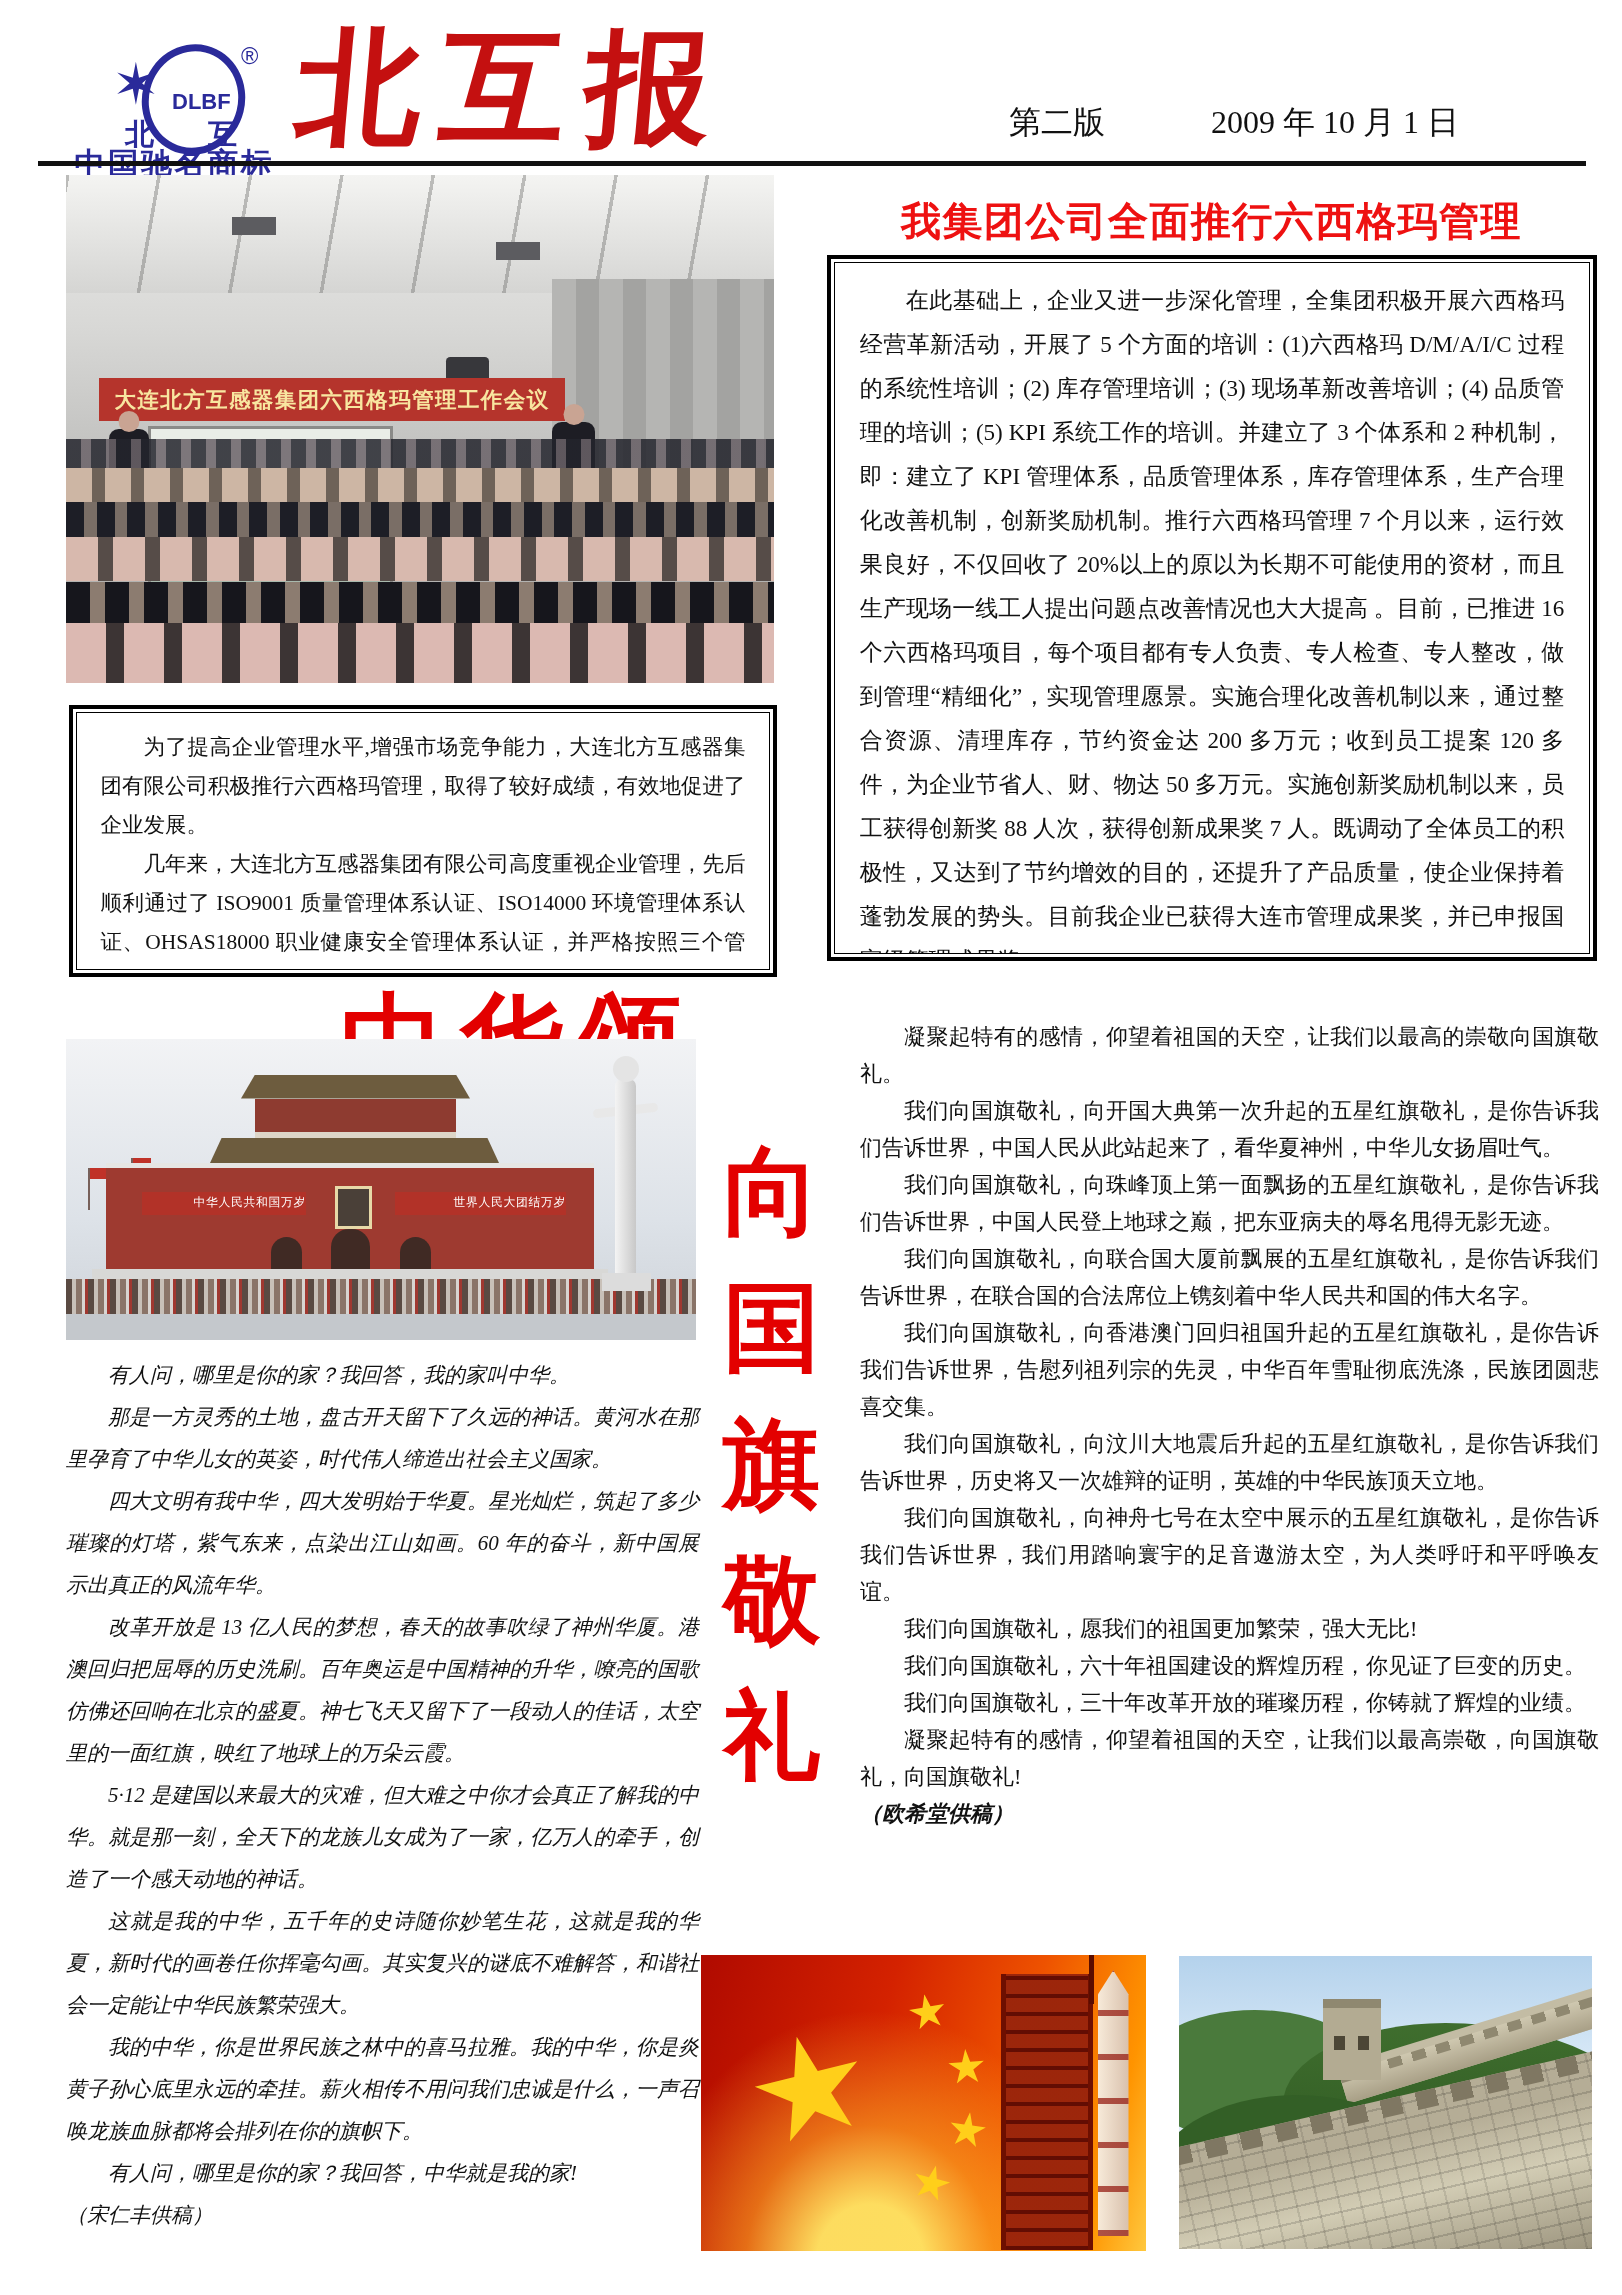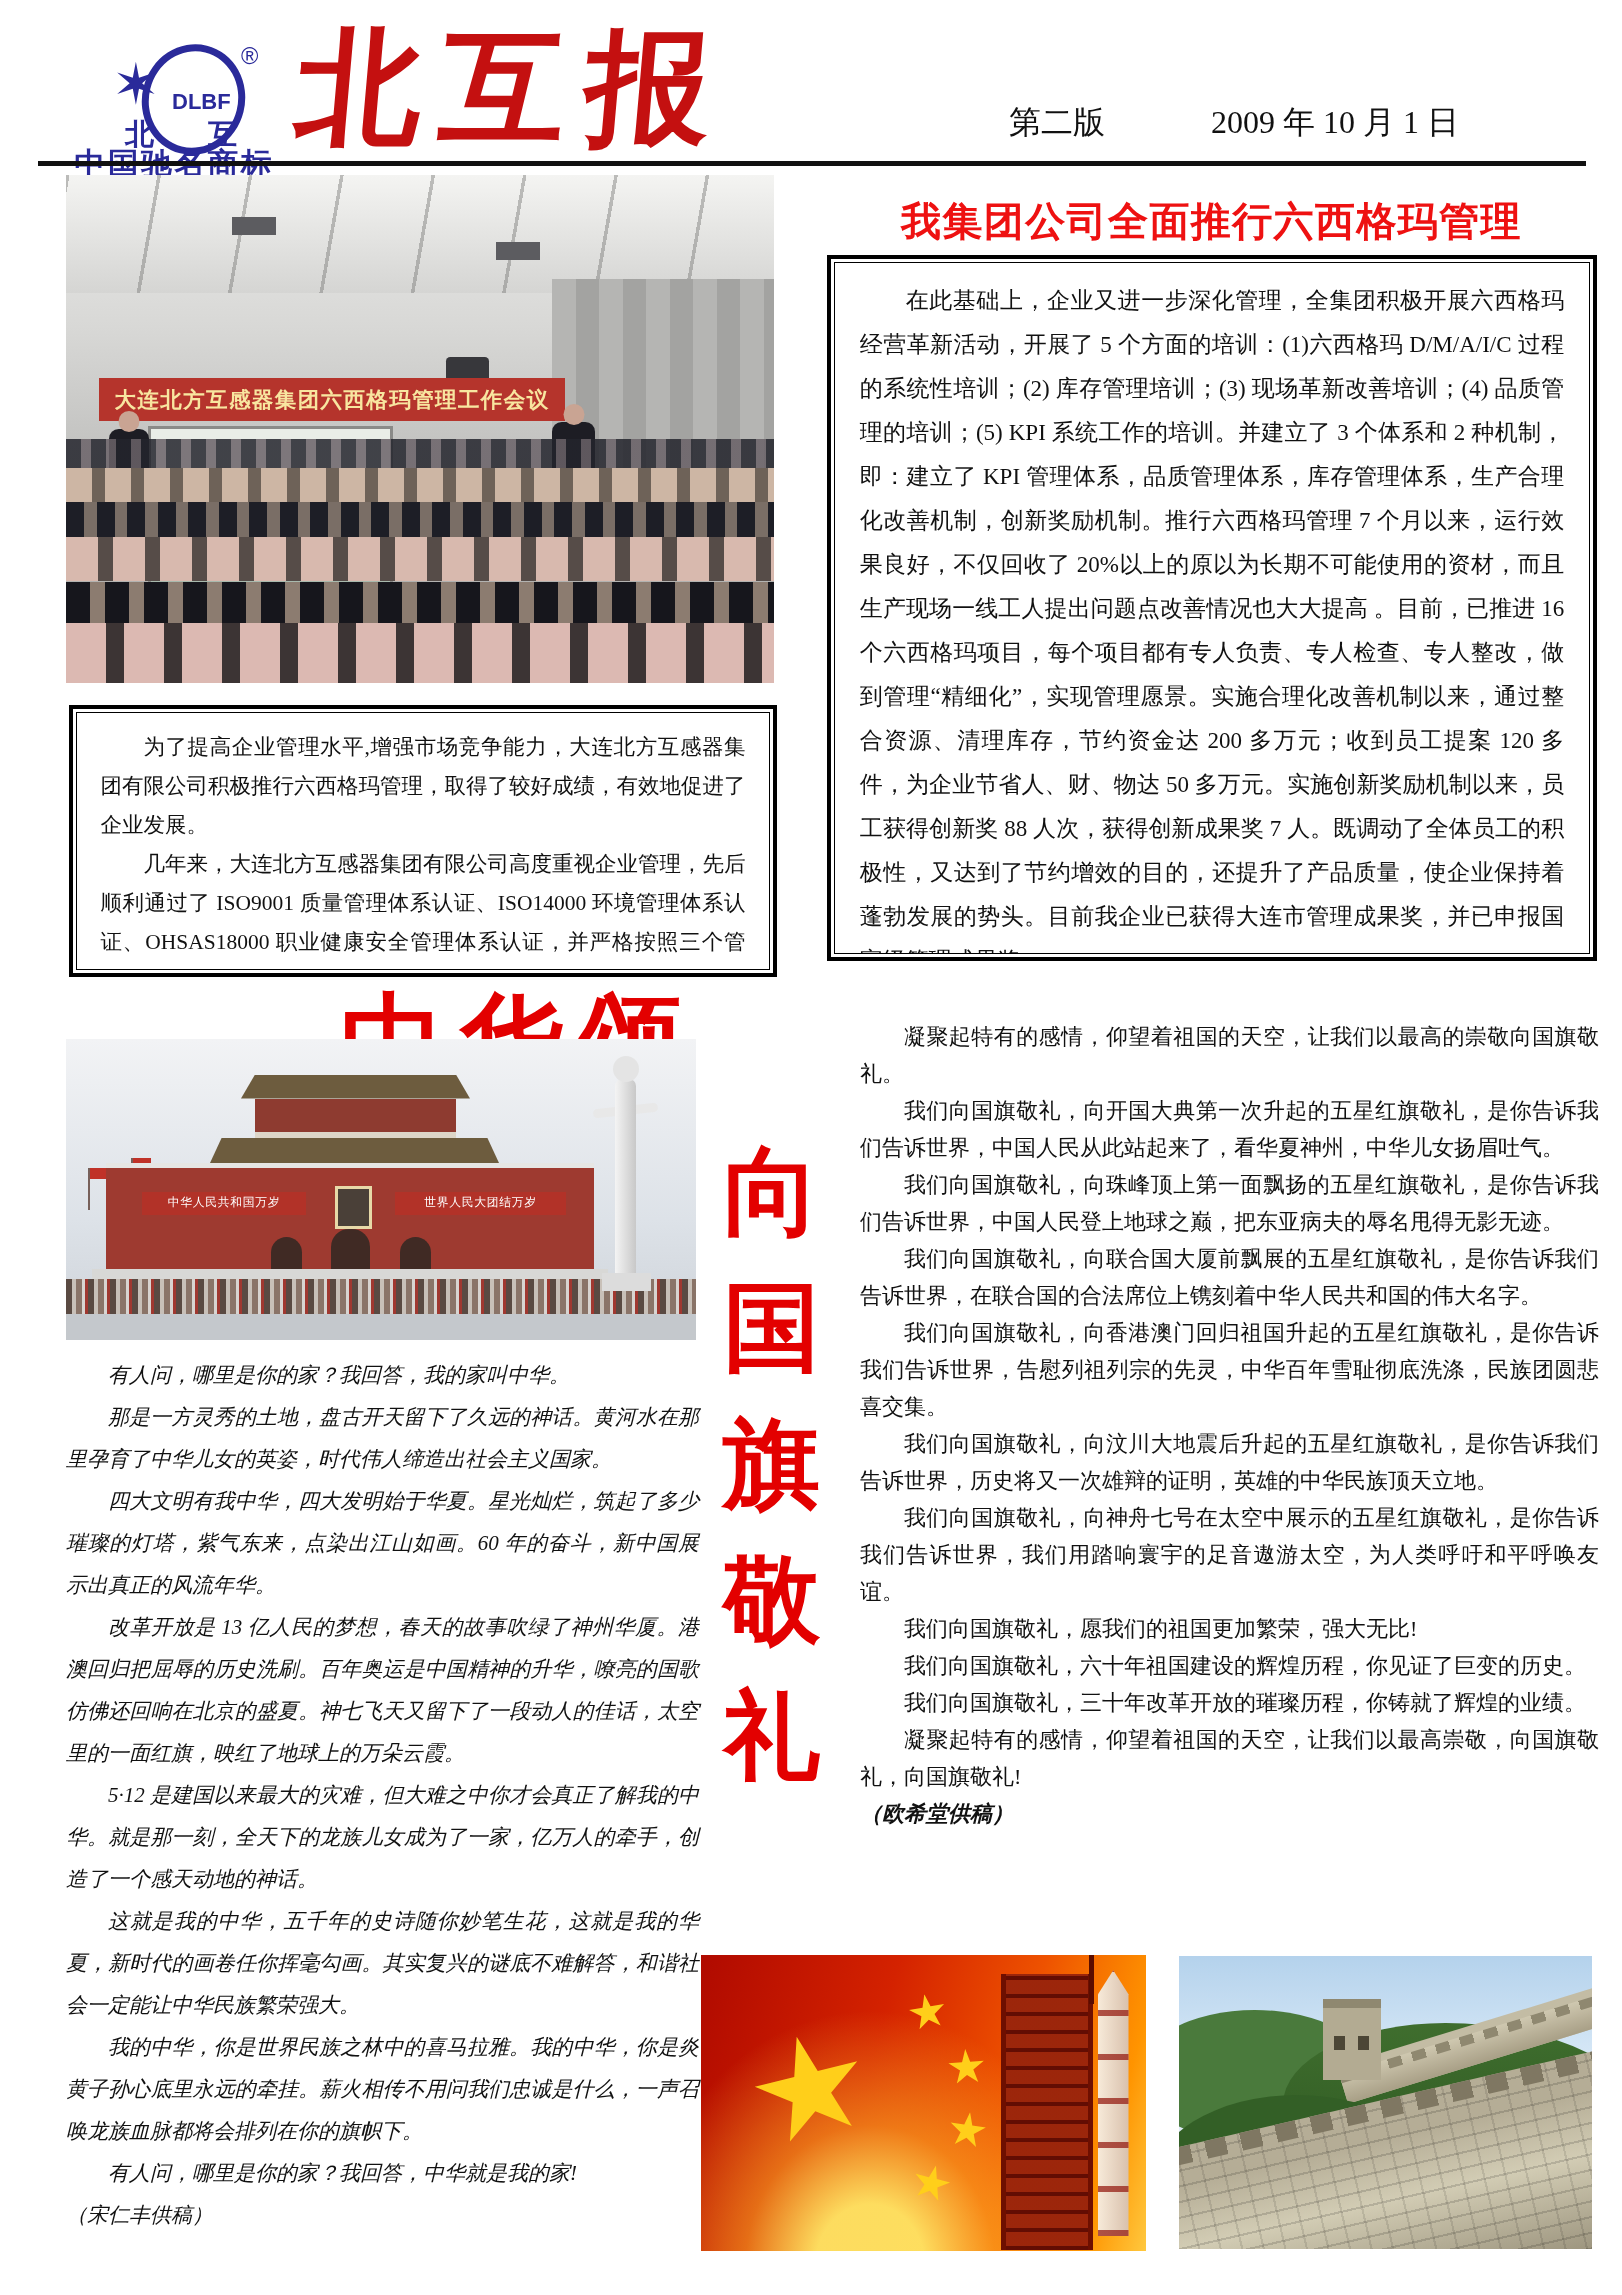--- a/index.html
+++ b/index.html
@@ -57,21 +57,21 @@
   .aud-chairs3{top:448px;height:60px;background:repeating-linear-gradient(90deg,#dcb9b2 0 40px,#3c3434 40px 58px);}
 
   
   .zh-title{left:341px;top:974px;font-size:103px;font-weight:900;color:#e30000;letter-spacing:16.6px;font-family:"DejaVu Serif",serif;}
   .photo-tiananmen{left:66px;top:1039px;width:630px;height:301px;background:linear-gradient(#f2f3f5,#dde2e8 60%,#cdd2d8);overflow:hidden;}
   .tam-roof1{left:175px;top:36px;width:229px;height:23.6px;background:#6d5c3e;clip-path:polygon(6% 0,94% 0,100% 100%,0 100%);}
   .tam-story{left:189px;top:60px;width:201px;height:33px;background:#8e3b30;border-bottom:6.2px solid #ddd6c8;}
   .tam-roof2{left:144px;top:99px;width:289px;height:25px;background:#6d5c3e;clip-path:polygon(4% 0,96% 0,100% 100%,0 100%);}
   .tam-wall{left:40px;top:124px;width:488px;height:105px;background:#9e3a30;border-top:5.5px solid #e6e6e4;}
   .tam-portrait{left:229px;top:18px;width:30.5px;height:37px;background:#4a4038;border:3.5px solid #e7d9a8;}
-  .tam-banner{height:23.6px;background:#b23228;display:flex;align-items:center;justify-content:center;top:23.6px;}
+  .tam-banner{height:23.6px;background:#b23228;display:flex;align-items:center;justify-content:flex-end;top:23.6px;}
   .tam-banner span{color:#fff;font-size:11.8px;letter-spacing:0.7px;white-space:nowrap;}
   .tam-banner-l{left:36px;width:164px;}
   .tam-banner-r{left:289px;width:171px;}
   .tam-arch{background:#402a24;border-radius:18px 18px 0 0;bottom:0;}
   .tam-bridge{left:26px;top:230px;width:516px;height:10.4px;background:#d8d8d6;}
   .tam-crowd{left:0;top:240px;width:100%;height:35px;background:
      repeating-linear-gradient(90deg,#5a4a42 0 6.2px,#c8c0b8 6.2px 10.4px,#8a7468 10.4px 16px,#d8d4d0 16px 19.4px,#a03830 19.4px 22px);}
   .tam-ground{left:0;bottom:0;width:100%;height:26px;background:#c4c8cc;}
   .tam-huabiao{left:549px;top:40px;width:21px;height:203px;background:linear-gradient(90deg,#f4f4f4,#c8c8c8);border-radius:7px;}
   .tam-arm{left:527px;top:67px;width:65px;height:9px;background:#e8e8e8;transform:rotate(-6deg);border-radius:4.2px;}

